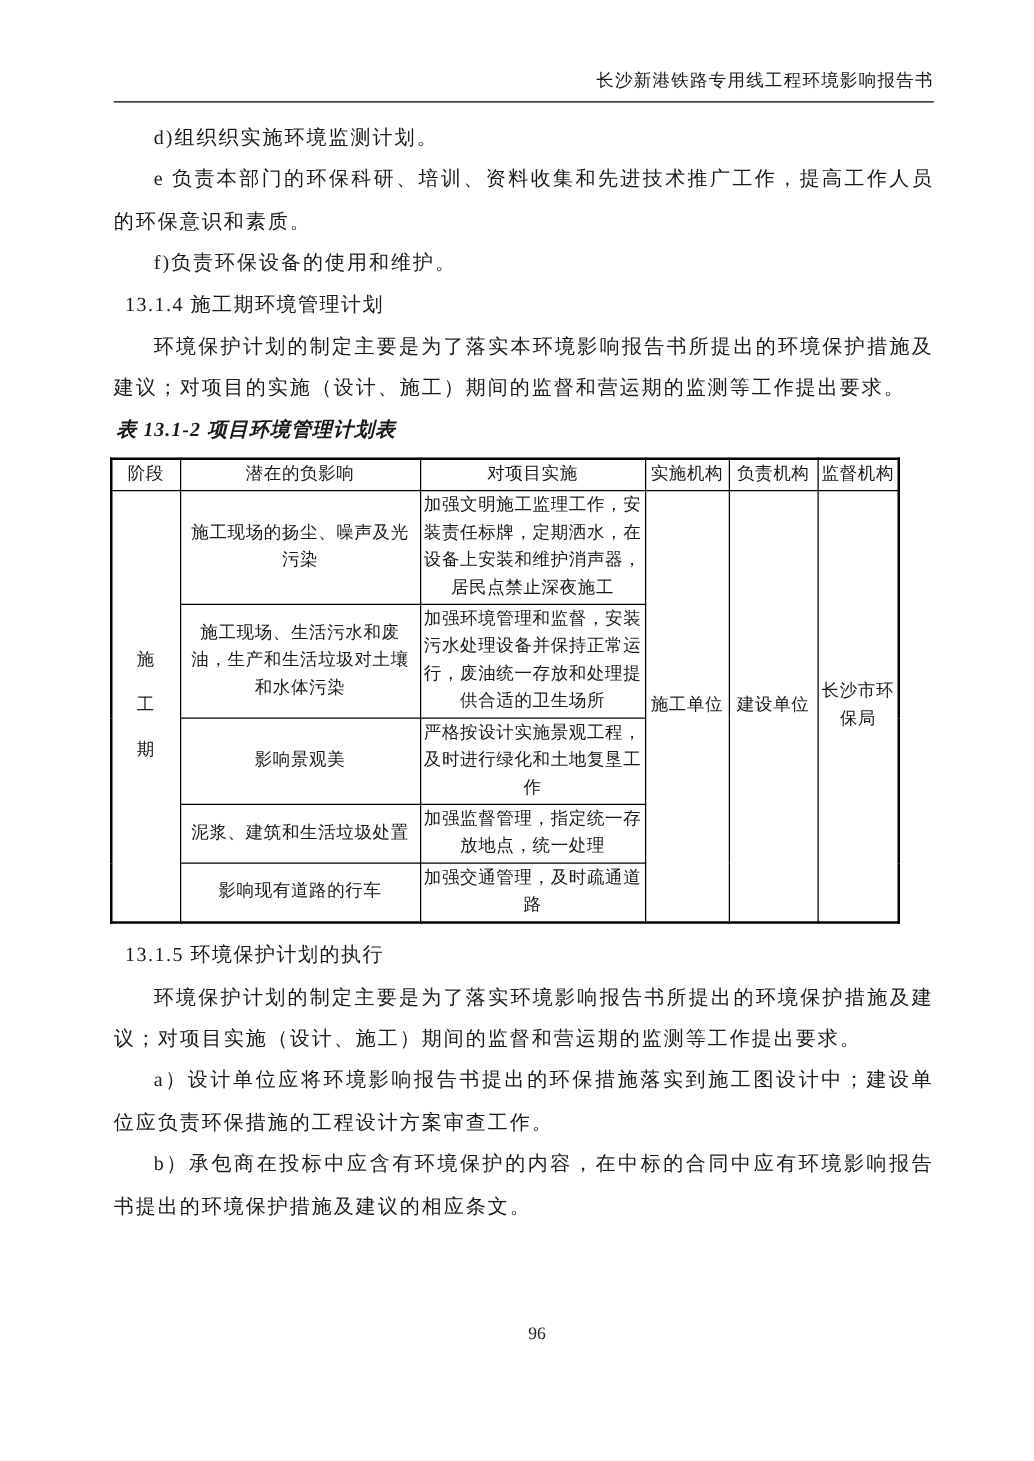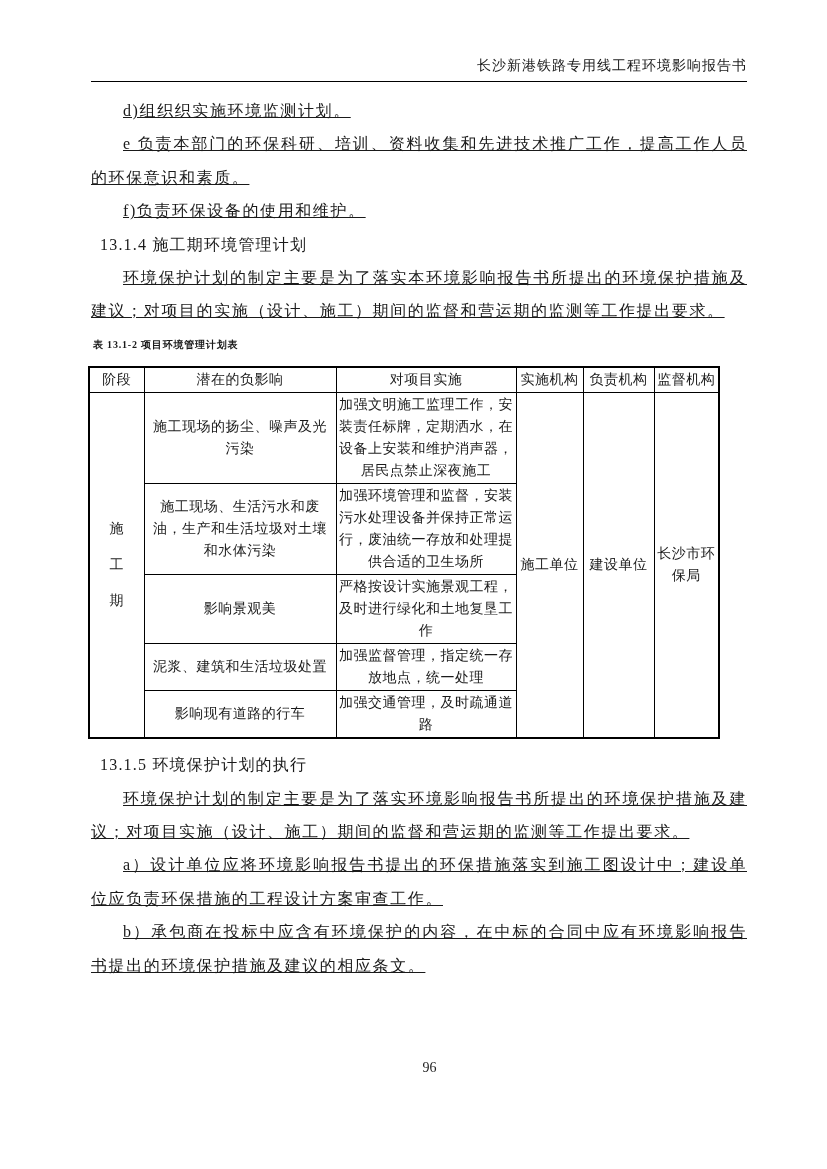--- a/index.html
+++ b/index.html
@@ -36,35 +36,36 @@
     margin-top: 12px;
   }
   p.para {
     margin: 0;
     font-size: 16px;
     letter-spacing: 1.6px;
     line-height: 33.4px;
     text-align: justify;
     text-justify: inter-ideograph;
   }
-  p.indent { text-indent: 2em; text-decoration: underline; }
+  p.indent { text-indent: 2em; }
   p.heading {
     margin: 0;
     padding-left: 9px;
     font-size: 16px;
     letter-spacing: 1.2px;
     line-height: 33.4px;
   }
   p.table-caption {
     margin: 0;
     padding-left: 2px;
     font-weight: bold;
-    font-size: 10px;
+    font-size: 16px;
     letter-spacing: 0.8px;
     line-height: 33.4px;
+    font-style: italic;
   }
   table.mgmt {
     margin-top: 5px;
     margin-left: -3px;
     border-collapse: collapse;
     border: 2px solid #000;
     table-layout: fixed;
     width: 630px;
   }
   table.mgmt th, table.mgmt td {

